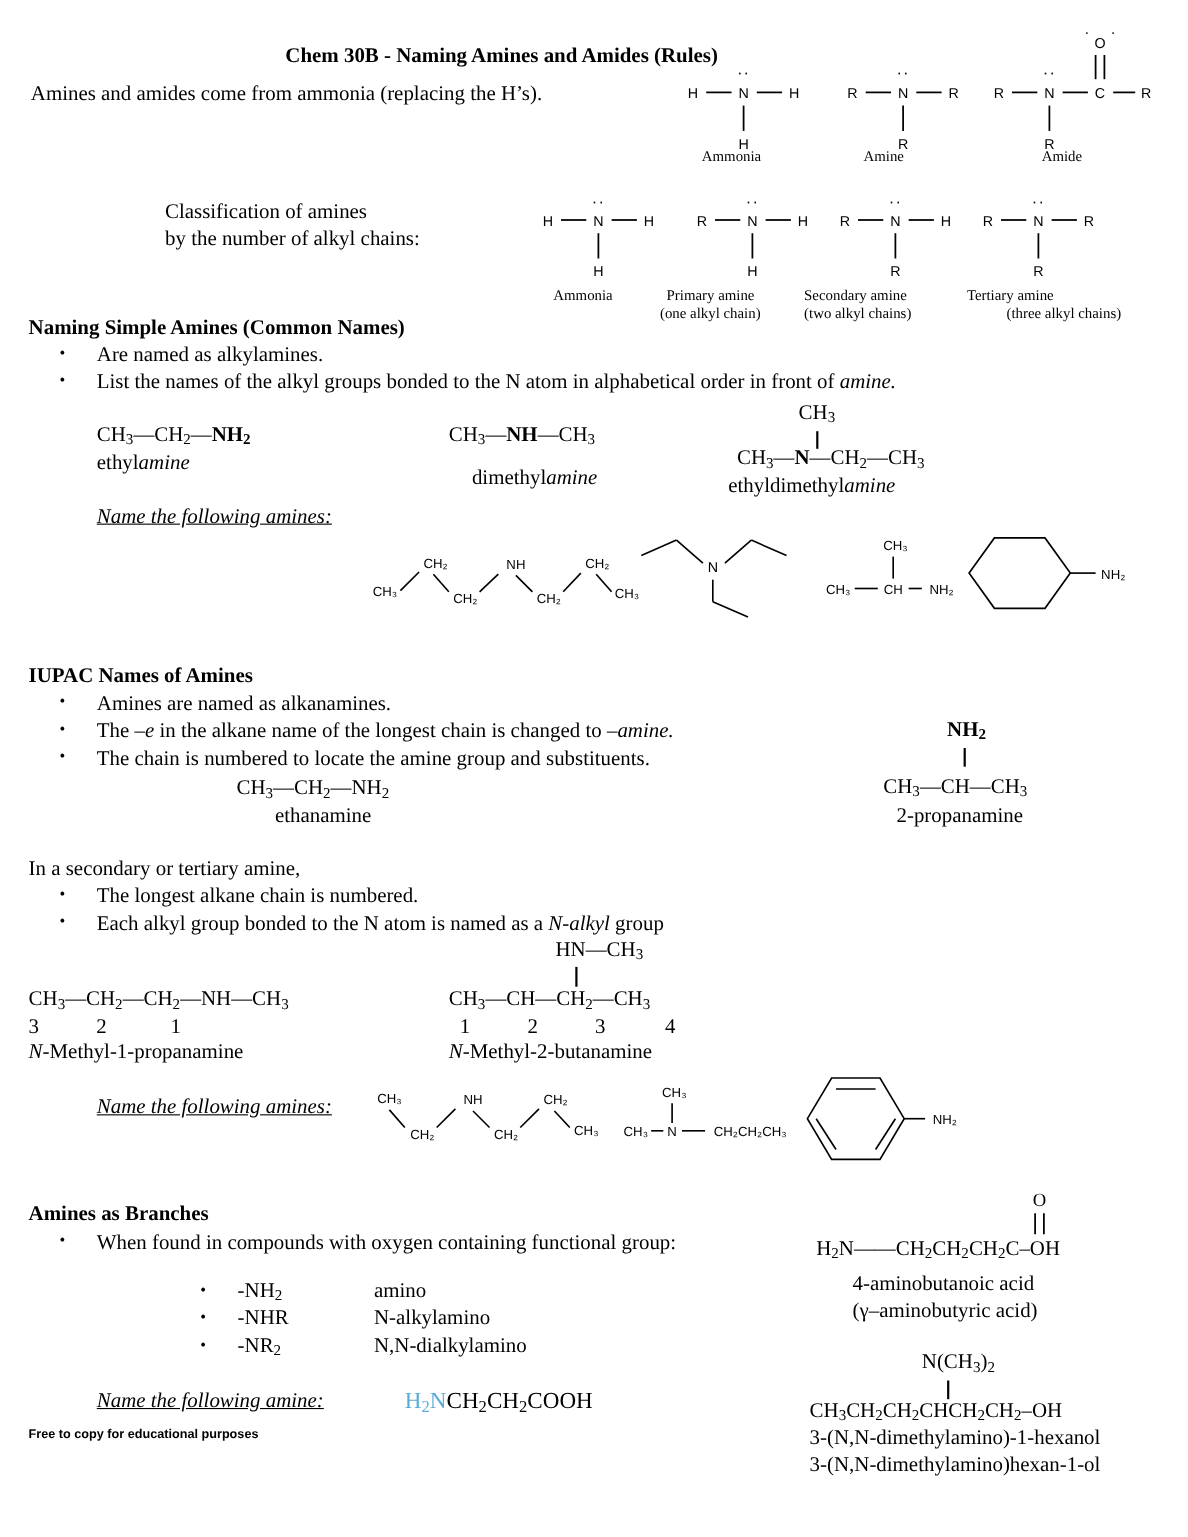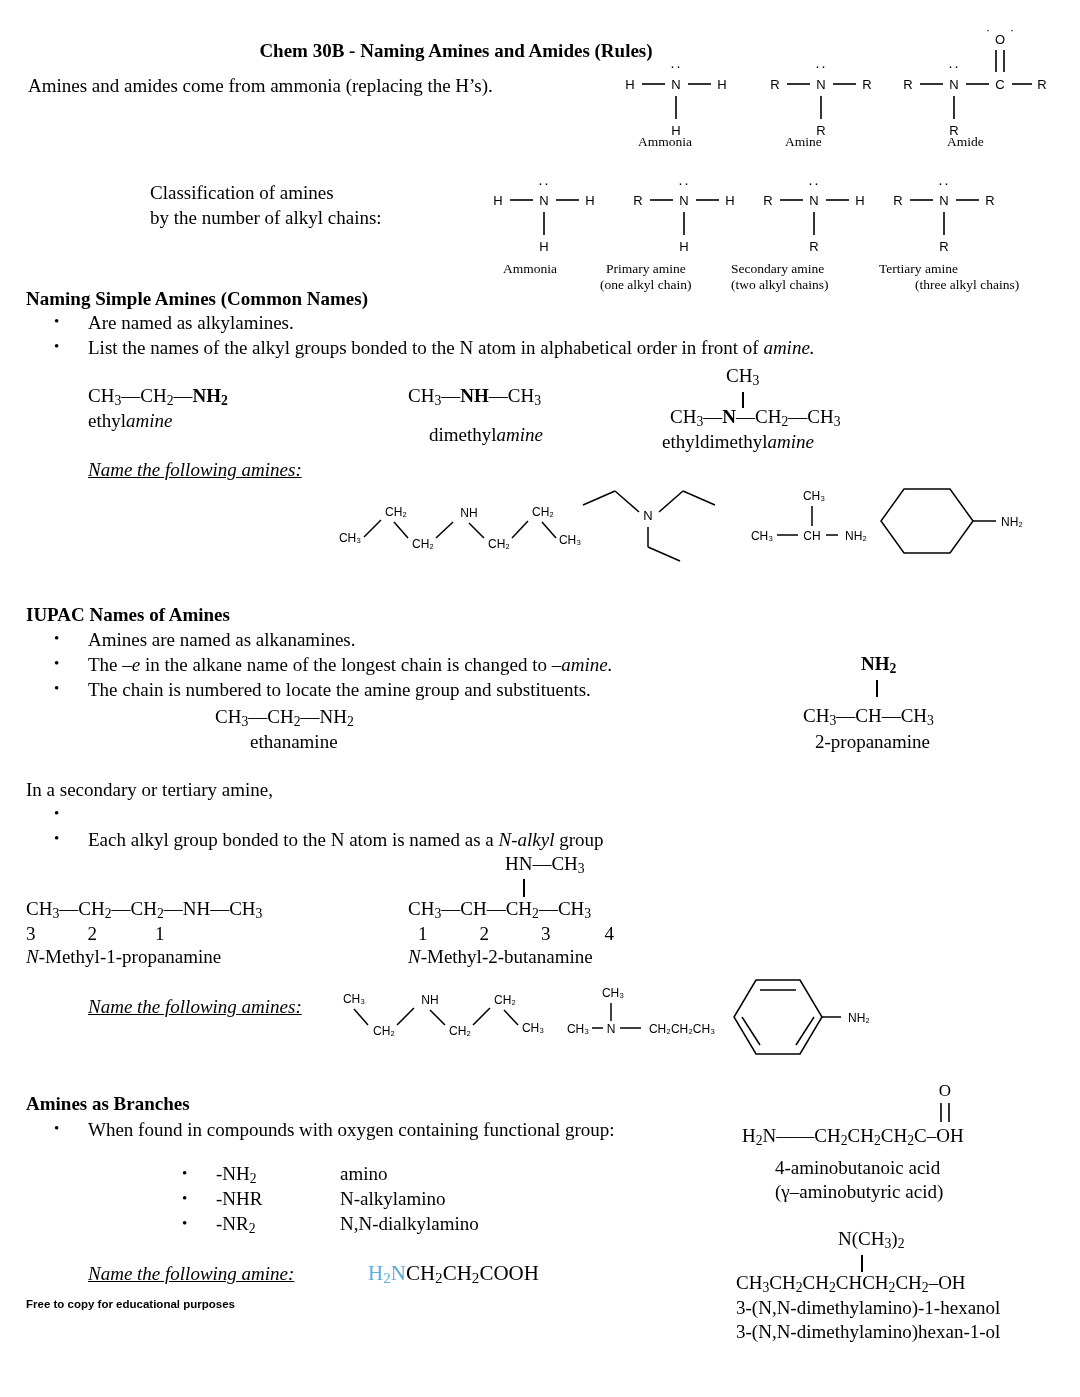--- a/index.html
+++ b/index.html
@@ -228,20 +228,21 @@
   <div class="abs t body" style="left:215px;top:706px;">CH<sub>3</sub>—CH<sub>2</sub>—NH<sub>2</sub></div>
   <div class="abs t body" style="left:250px;top:731px;">ethanamine</div>
 
   <div class="abs t body" style="left:861px;top:653px;"><b>NH<sub>2</sub></b></div>
   <div class="abs" style="left:876px;top:680px;width:2px;height:17px;background:#000;"></div>
   <div class="abs t body" style="left:803px;top:705px;">CH<sub>3</sub>—CH—CH<sub>3</sub></div>
   <div class="abs t body" style="left:815px;top:731px;">2-propanamine</div>
 
   <div class="abs t body" style="left:26px;top:779px;">In a secondary or tertiary amine,</div>
   <div class="abs bullet-dot" style="left:54px;top:805px;">•</div>
+  <div class="abs t body" style="left:88px;top:804px;">The longest alkane chain is numbered.</div>
   <div class="abs bullet-dot" style="left:54px;top:830px;">•</div>
   <div class="abs t body" style="left:88px;top:829px;"><span>Each alkyl group bonded to the N atom is named as a </span><span class="ital">N-alkyl</span><span> group</span></div>
 
   <div class="abs t body" style="left:505px;top:853px;">HN—CH<sub>3</sub></div>
   <div class="abs" style="left:523px;top:879px;width:2px;height:18px;background:#000;"></div>
 
   <div class="abs t body" style="left:26px;top:898px;">CH<sub>3</sub>—CH<sub>2</sub>—CH<sub>2</sub>—NH—CH<sub>3</sub></div>
   <div class="abs t body" style="left:26px;top:923px;"><span>3</span><span style="display:inline-block;width:52px"></span><span>2</span><span style="display:inline-block;width:58px"></span><span>1</span></div>
   <div class="abs t body" style="left:26px;top:946px;"><span class="ital">N</span><span>-Methyl-1-propanamine</span></div>
 

